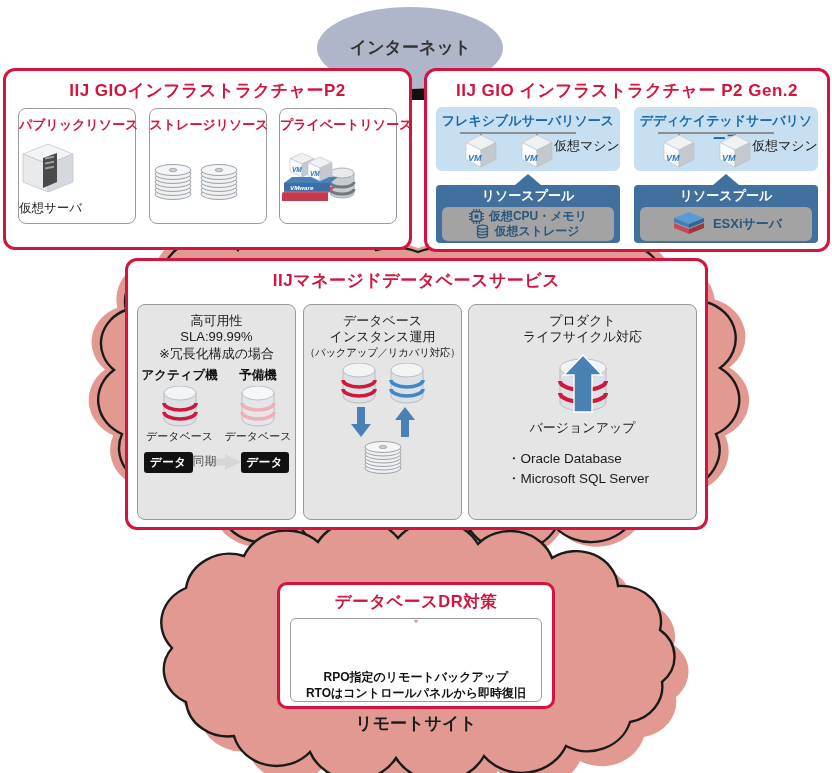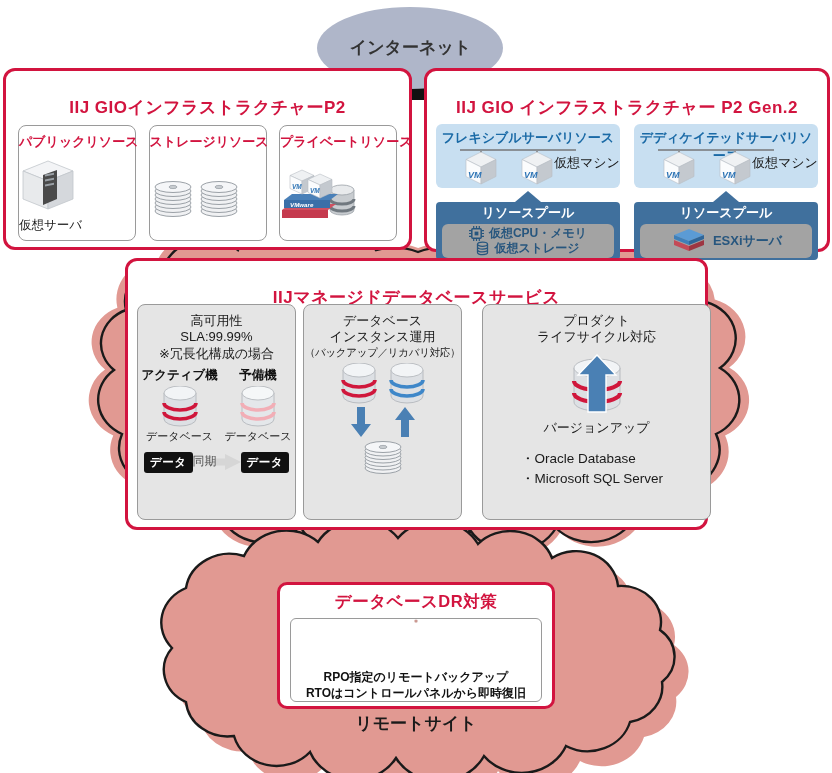--- a/index.html
+++ b/index.html
@@ -3,21 +3,21 @@
 <meta charset="utf-8">
 <style>
   html,body{margin:0;padding:0;background:#fff;}
   .stage{position:relative;width:832px;height:773px;overflow:hidden;
          font-family:"Liberation Sans","DejaVu Sans",sans-serif;background:#fff;}
   .bg-svg{position:absolute;left:0;top:0;z-index:0;}
 
   
   .frame{position:absolute;background:#fff;border:3px solid #D2143F;border-radius:12px;
          box-sizing:border-box;z-index:1;}
-  .frame-title{text-align:center;font-weight:bold;color:#D2143F;font-size:17px;margin-top:25px;
+  .frame-title{text-align:center;font-weight:bold;color:#D2143F;font-size:17px;margin-top:8px;
                letter-spacing:.5px;}
 
   
   .internet-label{position:absolute;left:318px;top:18px;width:185px;height:58px;z-index:1;
                   display:flex;align-items:center;justify-content:center;
                   font-weight:bold;font-size:17px;color:#333;}
 
   
   .res-row{display:flex;justify-content:space-between;padding:6px 12px 0 12px;}
   .res-card{width:118px;height:116px;border:1.5px solid #9A9A9A;border-radius:8px;
@@ -348,21 +348,21 @@
               <ellipse cx="23" cy="22.5" rx="18" ry="5.5"></ellipse>
             <ellipse cx="23" cy="19" rx="18" ry="5.5"></ellipse>
               <ellipse cx="23" cy="15.5" rx="18" ry="5.5"></ellipse>
             <ellipse cx="23" cy="12" rx="18" ry="5.5" fill="#F5F6F8"></ellipse>
           </g>
           <ellipse cx="23" cy="12" rx="4" ry="1.6" fill="#C9CDD1" stroke="#9BA1A7" stroke-width="0.8"></ellipse>
         </svg>
       </div>
     </div>
 
-    <div class="mdb-card" style="left:340px;width:229px;margin-left:14px;">
+    <div class="mdb-card" style="left:340px;width:229px;">
       <div class="mdb-lines">
         <div>プロダクト</div>
         <div>ライフサイクル対応</div>
       </div>
       <div class="ver-icon-row">
         <svg width="58" height="62" viewBox="0 0 58 62">
           <path d="M6 14 V48 a23 9 0 0 0 46 0 V14" fill="#DDE0E4" stroke="#AEB2B8" stroke-width="0.8"></path>
           <path d="M6 27 a23 9 0 0 0 46 0" fill="none" stroke="#D0173C" stroke-width="4.2"></path>
           <path d="M6 39 a23 9 0 0 0 46 0" fill="none" stroke="#D0173C" stroke-width="4.2"></path>
           <ellipse cx="29" cy="14" rx="23" ry="9" fill="#F2F4F6" stroke="#AEB2B8" stroke-width="0.8"></ellipse>

